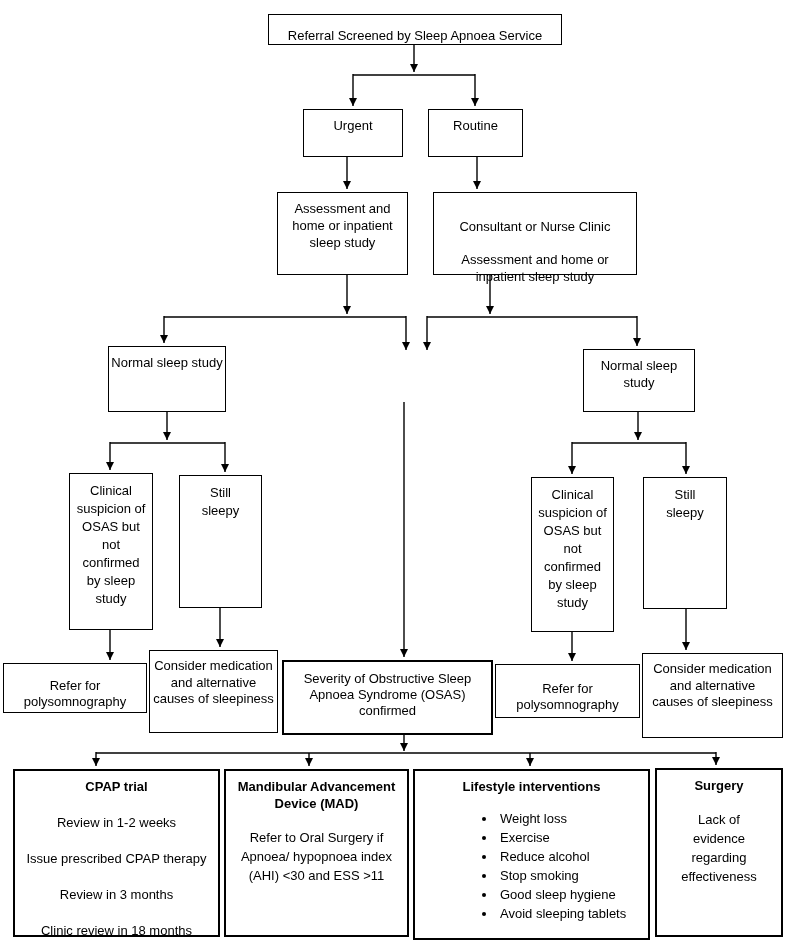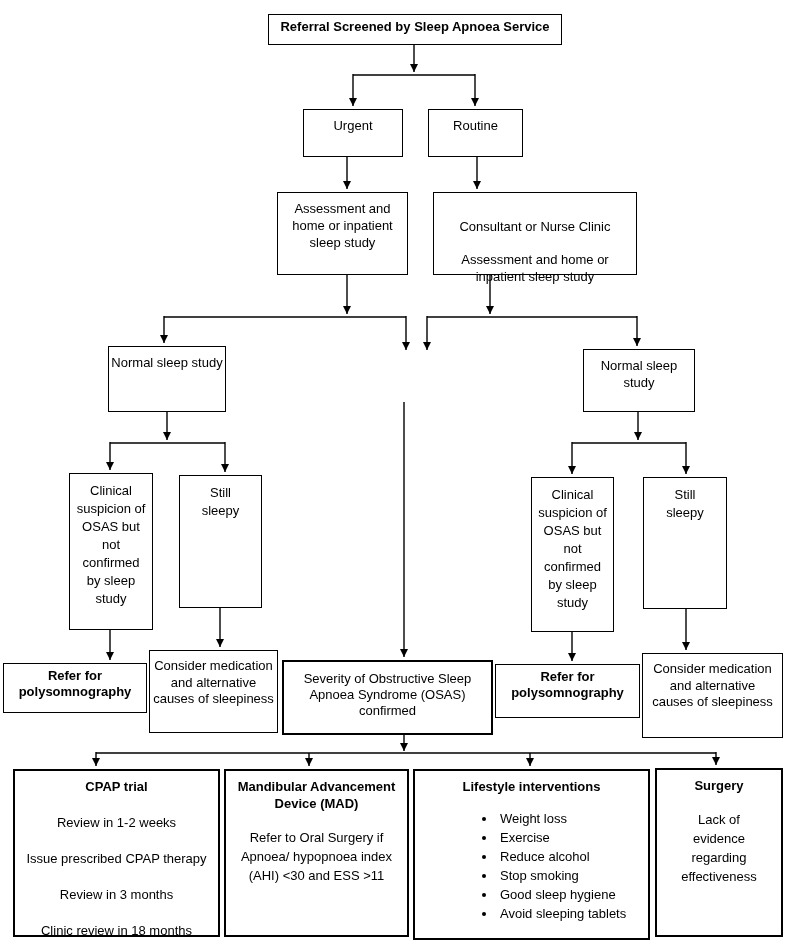--- a/index.html
+++ b/index.html
@@ -6,21 +6,21 @@
   .canvas{
     position:relative;width:789px;height:947px;background:#ffffff;
     font-family:"Liberation Sans",sans-serif;color:#000;
   }
   .wires{position:absolute;left:0;top:0;pointer-events:none;}
   .node{
     position:absolute;box-sizing:border-box;background:#fff;
     border:1.5px solid #000;text-align:center;
     font-size:13px;line-height:17px;padding-top:7px;
   }
-  .vcenter{display:flex;align-items:flex-start;justify-content:center;padding-top:4px;line-height:16px;font-weight:bold;}
+  .vcenter{display:flex;align-items:center;justify-content:center;padding-top:12px;line-height:16px;}
   .thick{border-width:2px;}
   .node p{margin:16px;}
   .gap-top{margin-top:15px !important;}
   .tallline{line-height:18px;}
   .outcome .title{font-weight:bold;margin:0;}
   .outcome p.item{margin:19px 0 0;}
   .outcome p.body{margin:16px 0 0;line-height:19px;}
   .outcome ul{margin:14px 16px 0;padding:0 0 0 66px;text-align:left;}
   .outcome li{line-height:19px;padding-left:3px;}
 </style>

